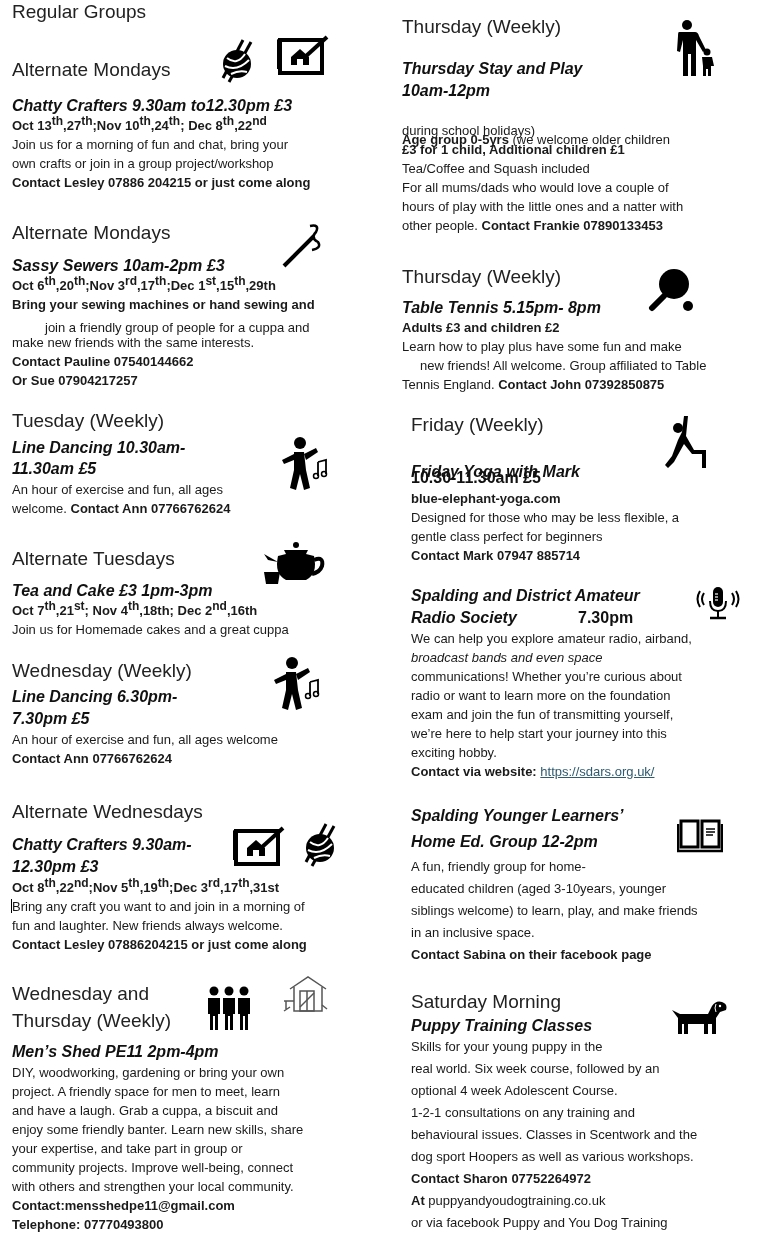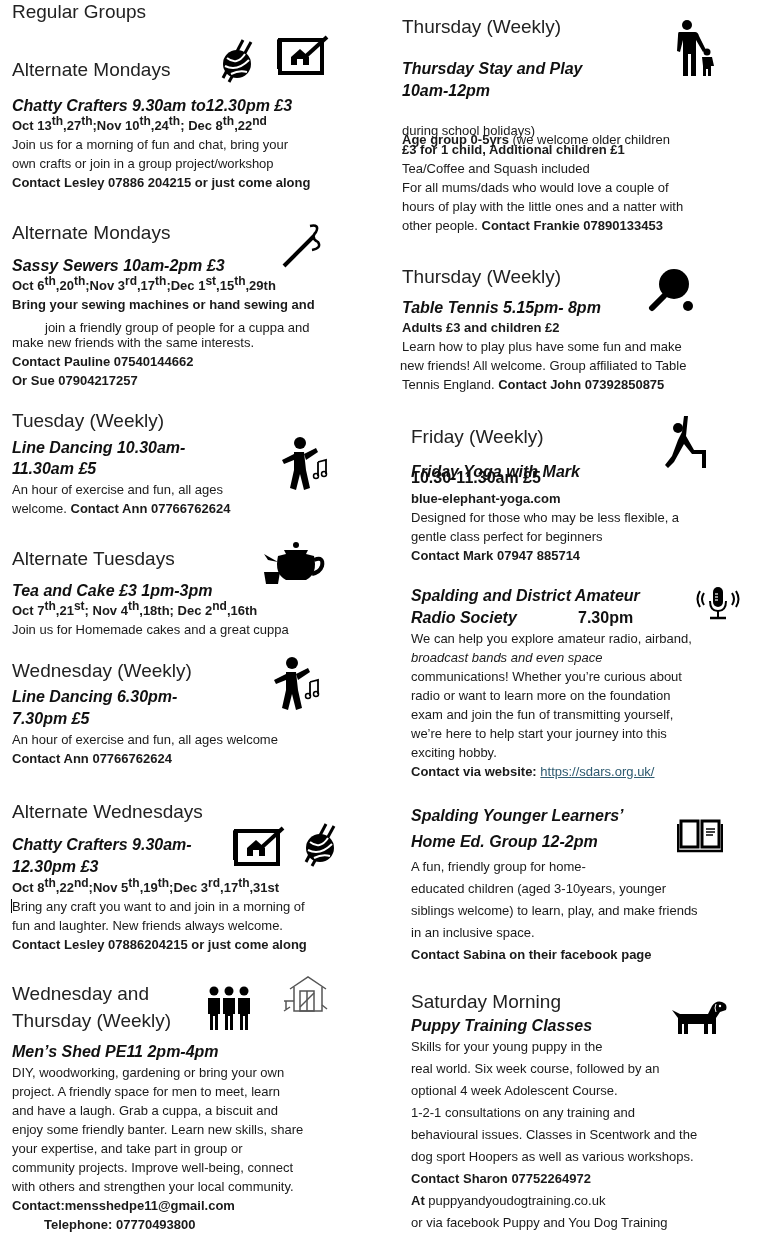--- a/index.html
+++ b/index.html
@@ -184,21 +184,21 @@
   </span>
   <div class="abs title" style="left:12px;top:1041px;">Men’s Shed PE11 2pm-4pm</div>
   <div class="abs line" style="left:12px;top:1063px;">DIY, woodworking, gardening or bring your own</div>
   <div class="abs line" style="left:12px;top:1082px;">project. A friendly space for men to meet, learn</div>
   <div class="abs line" style="left:12px;top:1101px;">and have a laugh. Grab a cuppa, a biscuit and</div>
   <div class="abs line" style="left:12px;top:1120px;">enjoy some friendly banter. Learn new skills, share</div>
   <div class="abs line" style="left:12px;top:1139px;">your expertise, and take part in group or</div>
   <div class="abs line" style="left:12px;top:1158px;">community projects. Improve well-being, connect</div>
   <div class="abs line" style="left:12px;top:1177px;">with others and strengthen your local community.</div>
   <div class="abs line b" style="left:12px;top:1196px;">Contact:mensshedpe11@gmail.com</div>
-  <div class="abs line b" style="left:12px;top:1215px;margin-left:32px;">Telephone: 07770493800</div>
+  <div class="abs line b" style="left:12px;top:1215px;">Telephone: 07770493800</div>
 </div>
 
 <div>
   <div class="abs day" style="left:402px;top:15px;">Thursday (Weekly)</div>
   <span class="icon" style="left:674px;top:20px;">
     <svg width="42" height="56" viewBox="0 0 42 56">
         <g fill="#000">
           <circle cx="13" cy="5" r="5"></circle>
           <path d="M5 12 L21 12 Q24 12 25 16 L32 30 L29 32 L22 20 L22 56 L17 56 L17 34 L14 34 L14 56 L9 56 L9 20 L6 32 L3 31 L4 16 Q4 12 5 12 Z"></path>
           <circle cx="33" cy="32" r="3.5"></circle>
@@ -222,26 +222,26 @@
   <span class="icon" style="left:648px;top:268px;">
     <svg width="48" height="46" viewBox="0 0 48 46">
         <circle cx="26" cy="16" r="15" fill="#000"></circle>
         <line x1="16" y1="28" x2="4" y2="40" stroke="#000" stroke-width="6" stroke-linecap="round"></line>
         <circle cx="40" cy="38" r="5" fill="#000"></circle>
       </svg>
   </span>
   <div class="abs title" style="left:402px;top:297px;">Table Tennis 5.15pm- 8pm</div>
   <div class="abs line b" style="left:402px;top:318px;">Adults £3 and children £2</div>
   <div class="abs line" style="left:402px;top:337px;">Learn how to play plus have some fun and make</div>
-  <div class="abs line" style="left:400px;top:356px;">new friends! All welcome. Group affiliated to Table</div>
+  <div class="abs line" style="left:420px;top:356px;">new friends! All welcome. Group affiliated to Table</div>
   <div class="abs line" style="left:402px;top:375px;"><span>Tennis England. </span><span class="b">Contact John 07392850875</span></div>
 </div>
 
 <div>
-  <div class="abs day" style="left:411px;top:413px;margin-top:12px;">Friday (Weekly)</div>
+  <div class="abs day" style="left:411px;top:413px;">Friday (Weekly)</div>
   <span class="icon" style="left:664px;top:414px;">
     <svg width="42" height="56" viewBox="0 0 42 56">
         <g fill="#000">
           <circle cx="14" cy="14" r="5"></circle>
           <path d="M20 2 L24 2 L22 22 L30 36 L42 36 L42 54 L38 54 L38 40 L28 40 L20 30 L10 48 L4 54 L1 51 L8 42 L14 26 L18 18 Z"></path>
         </g>
       </svg>
   </span>
   <div class="abs title" style="left:411px;top:449px;margin-top:12px;">Friday Yoga with Mark</div>
   <div class="abs title" style="left:411px;top:467px;font-style:normal;">10.30-11.30am £5</div>

